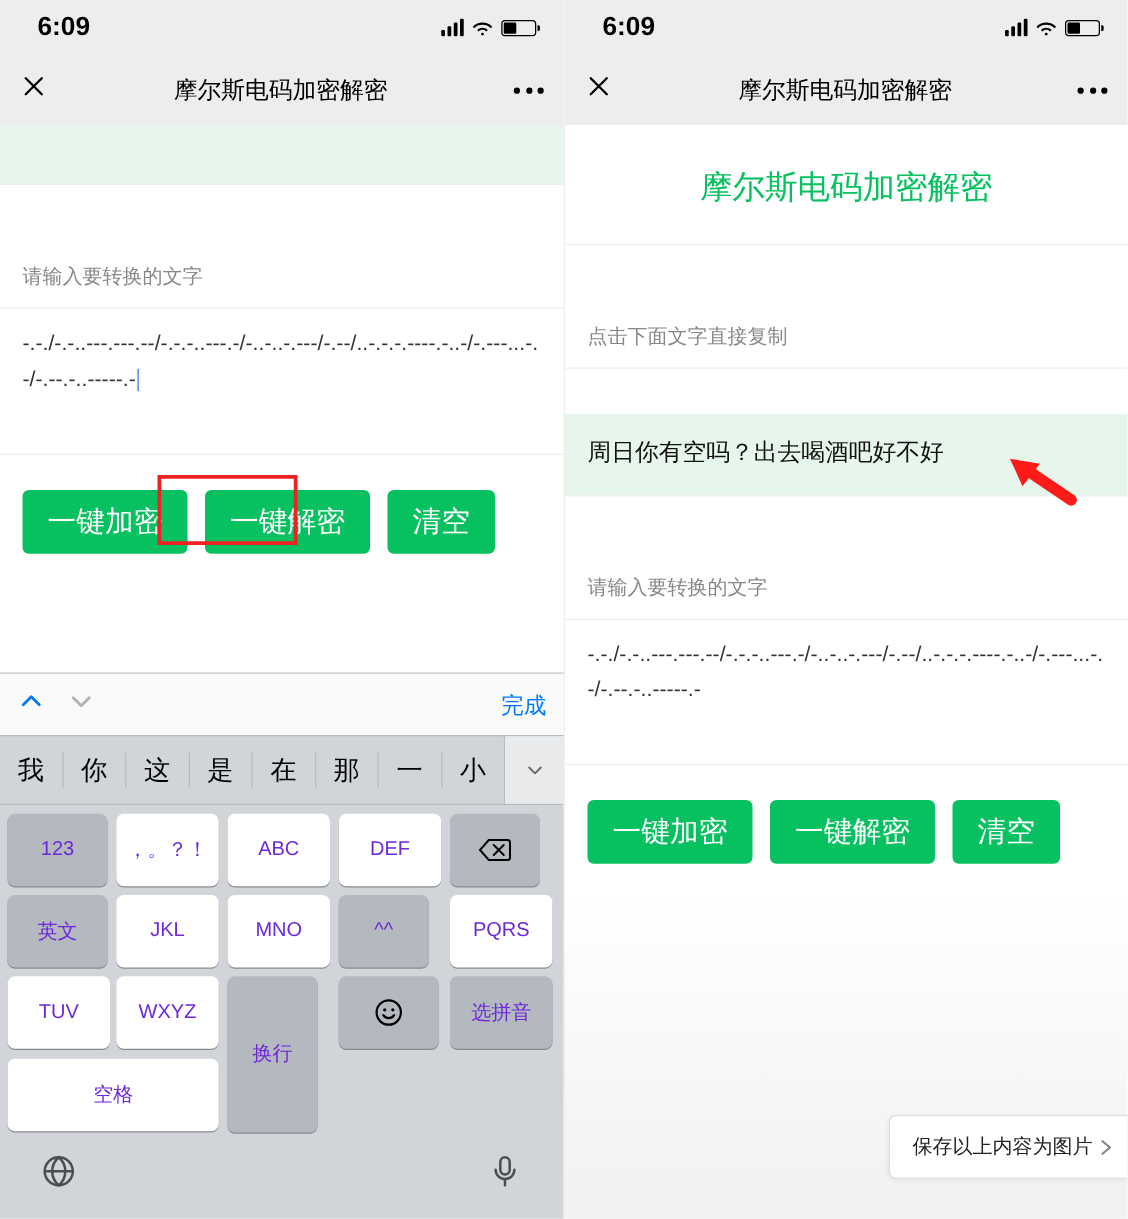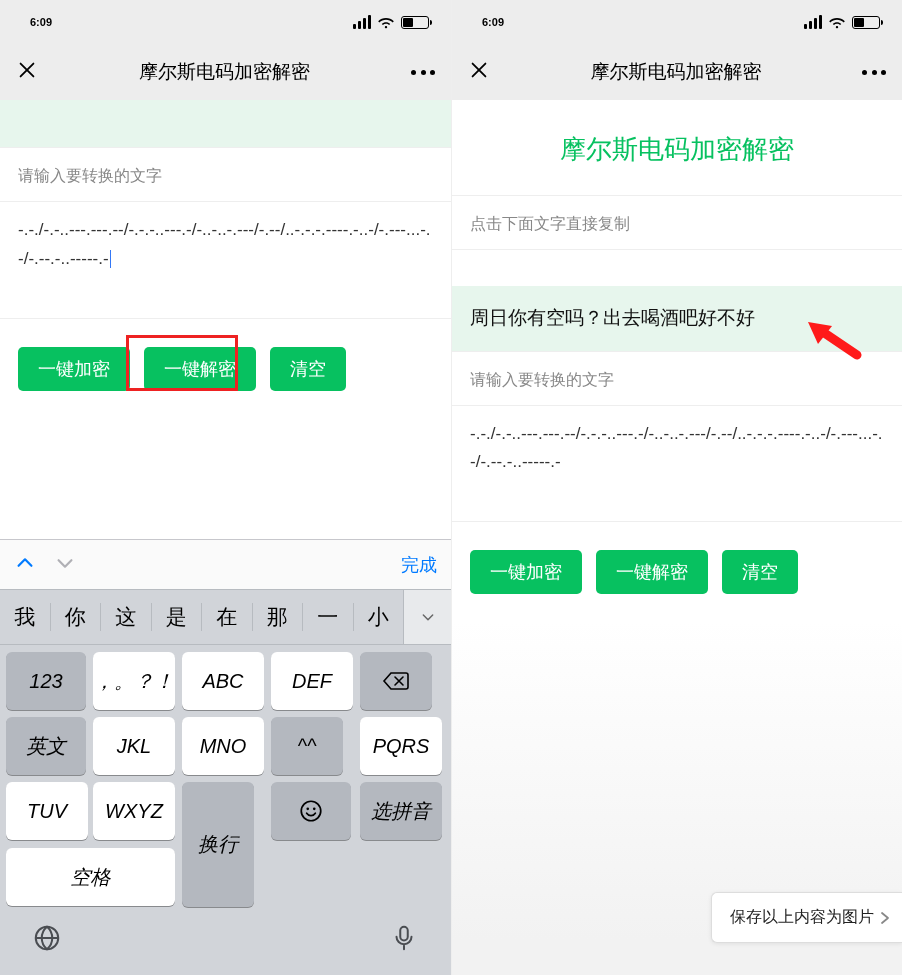--- a/index.html
+++ b/index.html
@@ -21,21 +21,21 @@
   }
   .phone + .phone { border-left: 1px solid #eee; }
 
   
   .status-bar {
     height: 44px;
     display: flex;
     align-items: center;
     justify-content: space-between;
     padding: 0 22px 0 30px;
-    font-size: 11px;
+    font-size: 21px;
     font-weight: 600;
     color: #000;
     background:#ededed;
   }
   .status-icons { display:flex; align-items:center; gap:6px; }
   .sig { display:flex; align-items:flex-end; gap:2px; }
   .sig b { width:3px; background:#000; display:block; border-radius:1px; }
   .sig b:nth-child(1){height:5px;} .sig b:nth-child(2){height:8px;}
   .sig b:nth-child(3){height:11px;} .sig b:nth-child(4){height:14px;}
   .wifi { width:18px; height:13px; }
@@ -66,20 +66,21 @@
     font-weight:500;
     text-align:center;
     padding:32px 0 28px;
     border-bottom:1px solid #eee;
   }
   .hint {
     color:#888;
     font-size:16px;
     padding:18px 18px 14px;
     border-bottom:1px solid #eee;
+    margin-top:45px;
   }
   .result-box {
     background:#e7f6ed;
     padding:18px;
     font-size:19px;
     color:#111;
     border-bottom:1px solid #eee;
     position:relative;
     line-height:1.5;
     margin-top:36px;
@@ -99,21 +100,21 @@
     height:48px; background:#e7f6ed; border-bottom:1px solid #eee;
   }
 
   .btn-row {
     display:flex; gap:14px;
     padding:28px 18px;
   }
   .btn {
     background:#07c160;
     color:#fff;
-    font-size:18px;
+    font-size:23px;
     border:none;
     border-radius:5px;
     padding:10px 20px;
     cursor:pointer;
   }
   .hl { position:absolute; border:3px solid #e22; }
 
   
   .acc-bar {
     border-top:1px solid #c7c7cc;
@@ -140,24 +141,23 @@
     color:#000;
   }
   .sugg .s { flex:1; text-align:center; }
   .sugg .sep { width:1px; height:28px; background:#b7bbc0; }
   .sugg .expand { width:48px; height:100%; background:#e8eaec; display:flex; align-items:center; justify-content:center; border-left:1px solid #b7bbc0;}
   .key {
     background:#fff;
     border-radius:6px;
     box-shadow:0 1px 0 rgba(0,0,0,.35);
     display:flex; align-items:center; justify-content:center;
-    font-size:20px;
-    color:#000000;
+    font-size:16px;
+    color:#6d28d9;
     height:58px;
-    font-style:italic;
   }
   .key.grey { background:#b4b8bf; }
   .key.tall { height:125px; }
   .k-narrow { width:80px; }
   .k-mid { width:82px; }
   .k-right { width:72px; }
   .kb-grid {
     display:grid;
     grid-template-columns: 80px 82px 82px 82px 72px;
     gap:7px;

